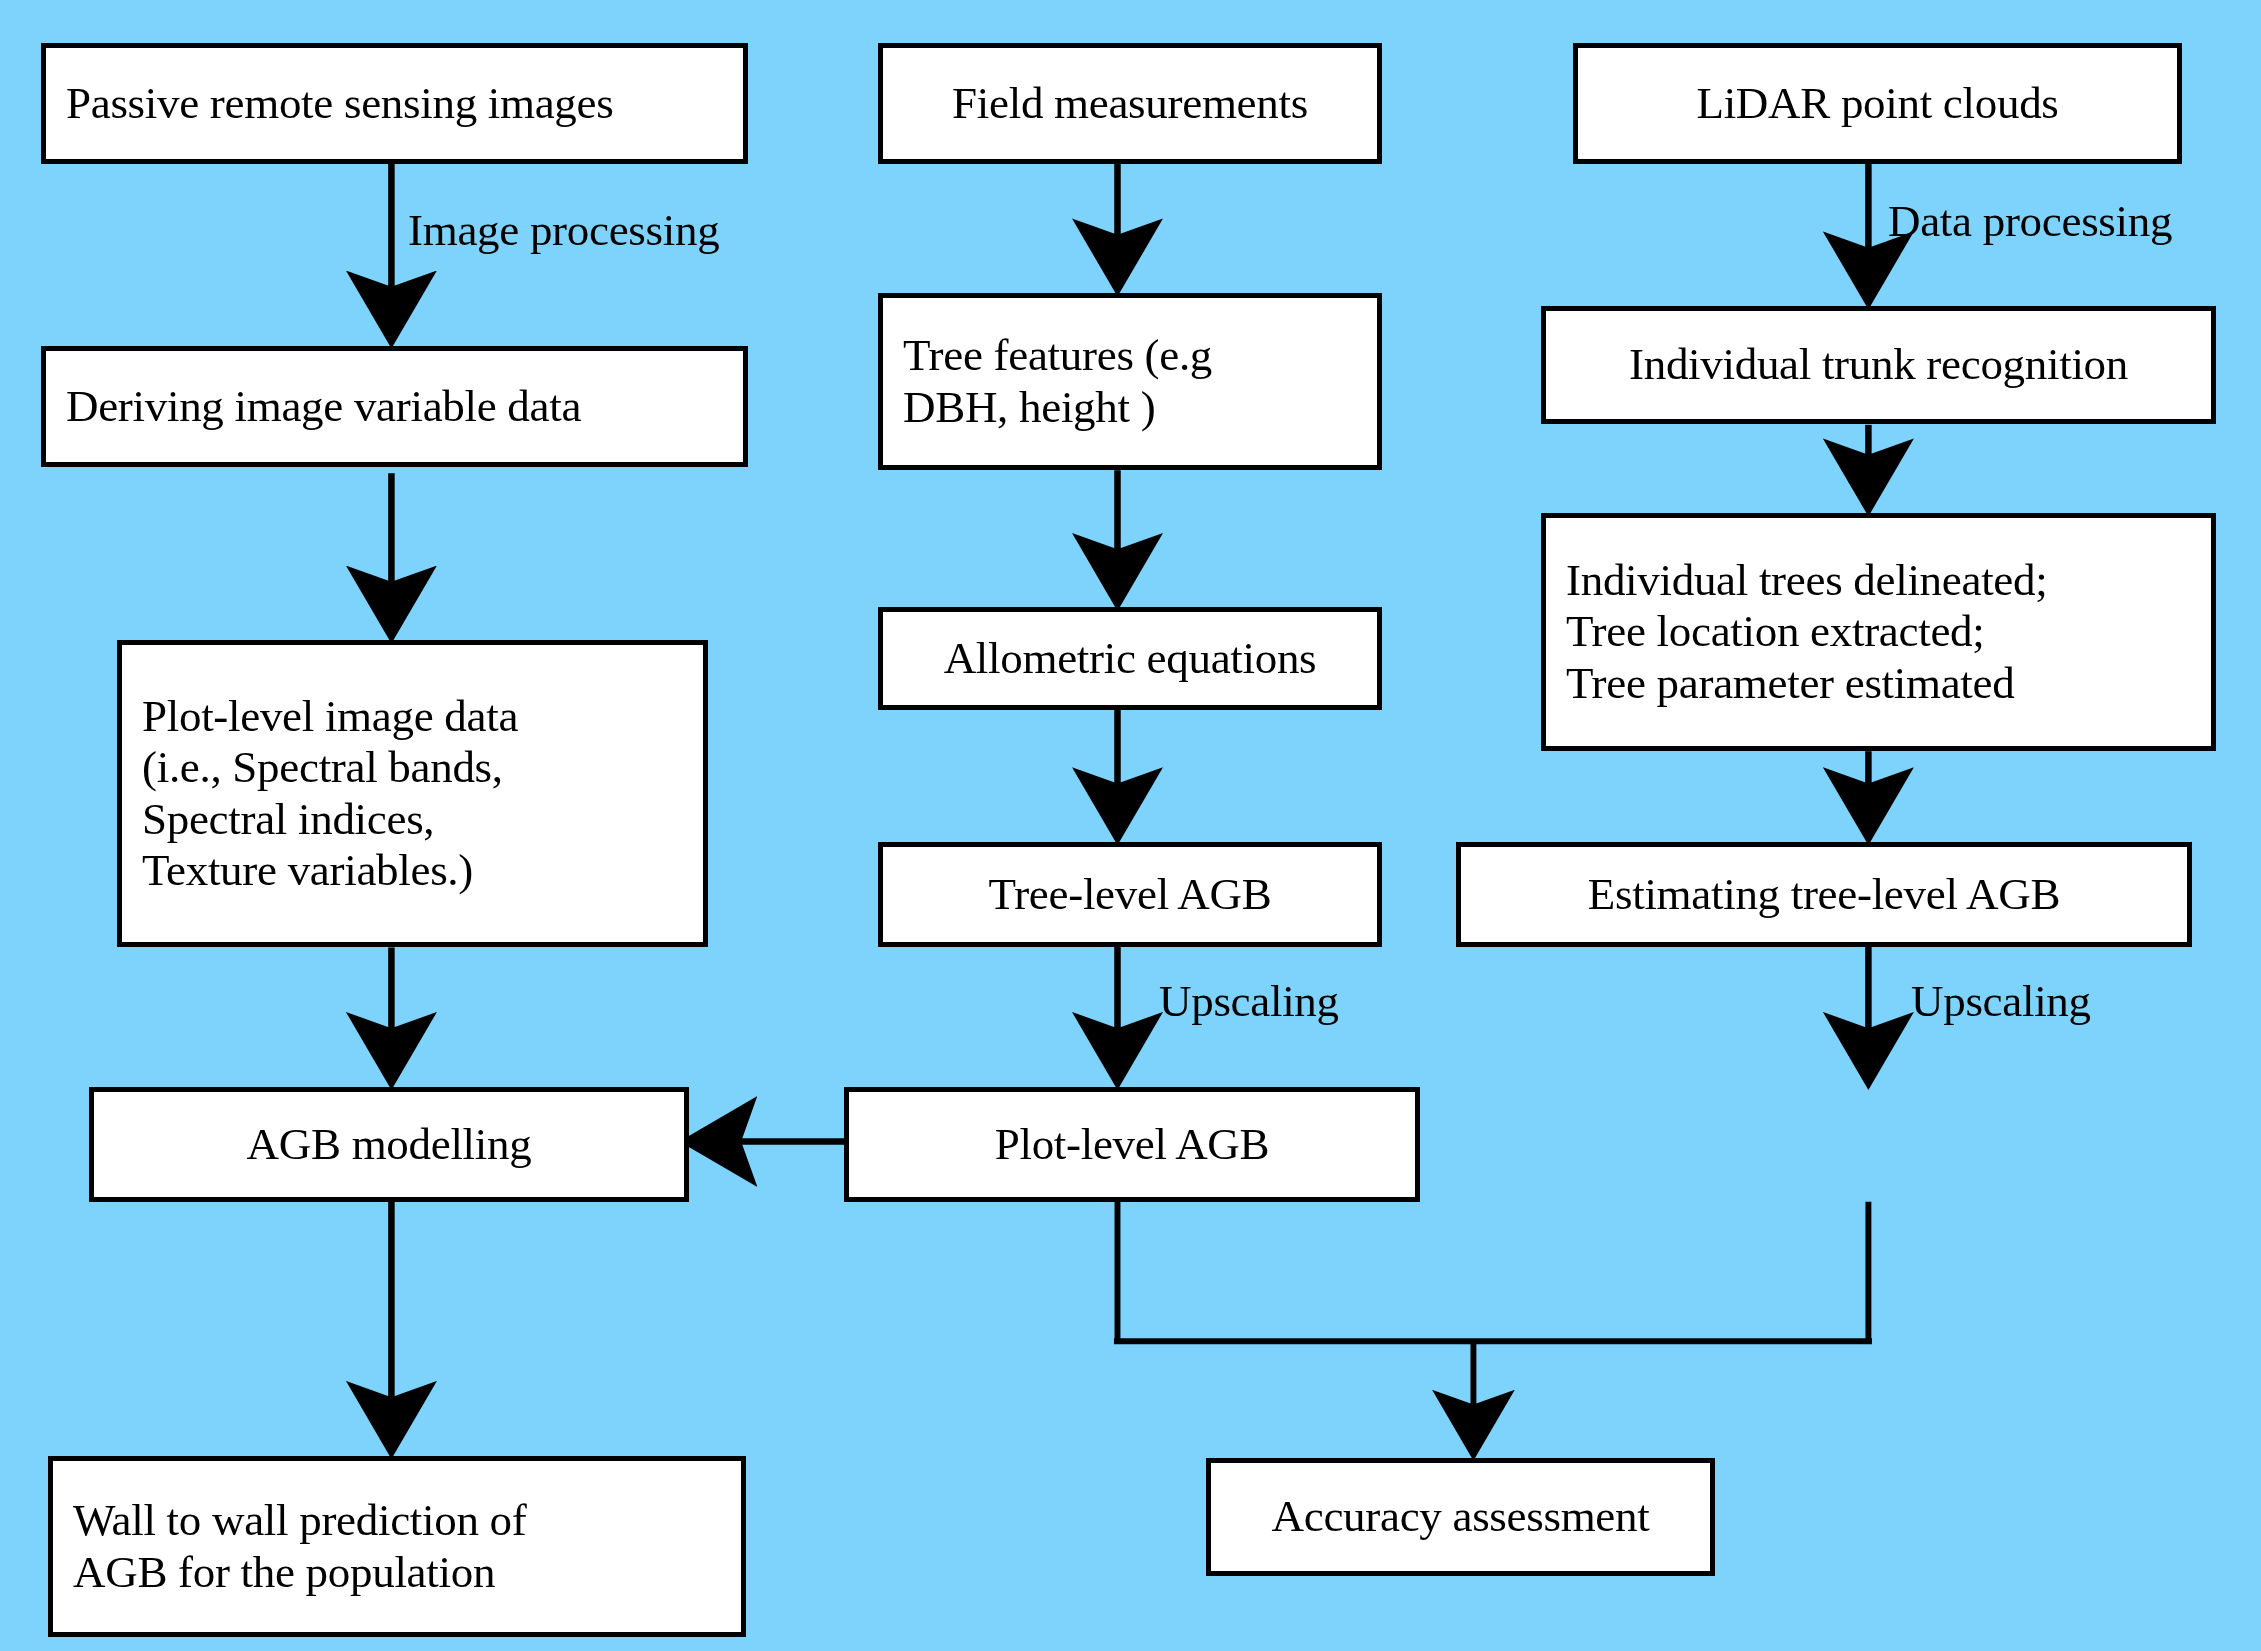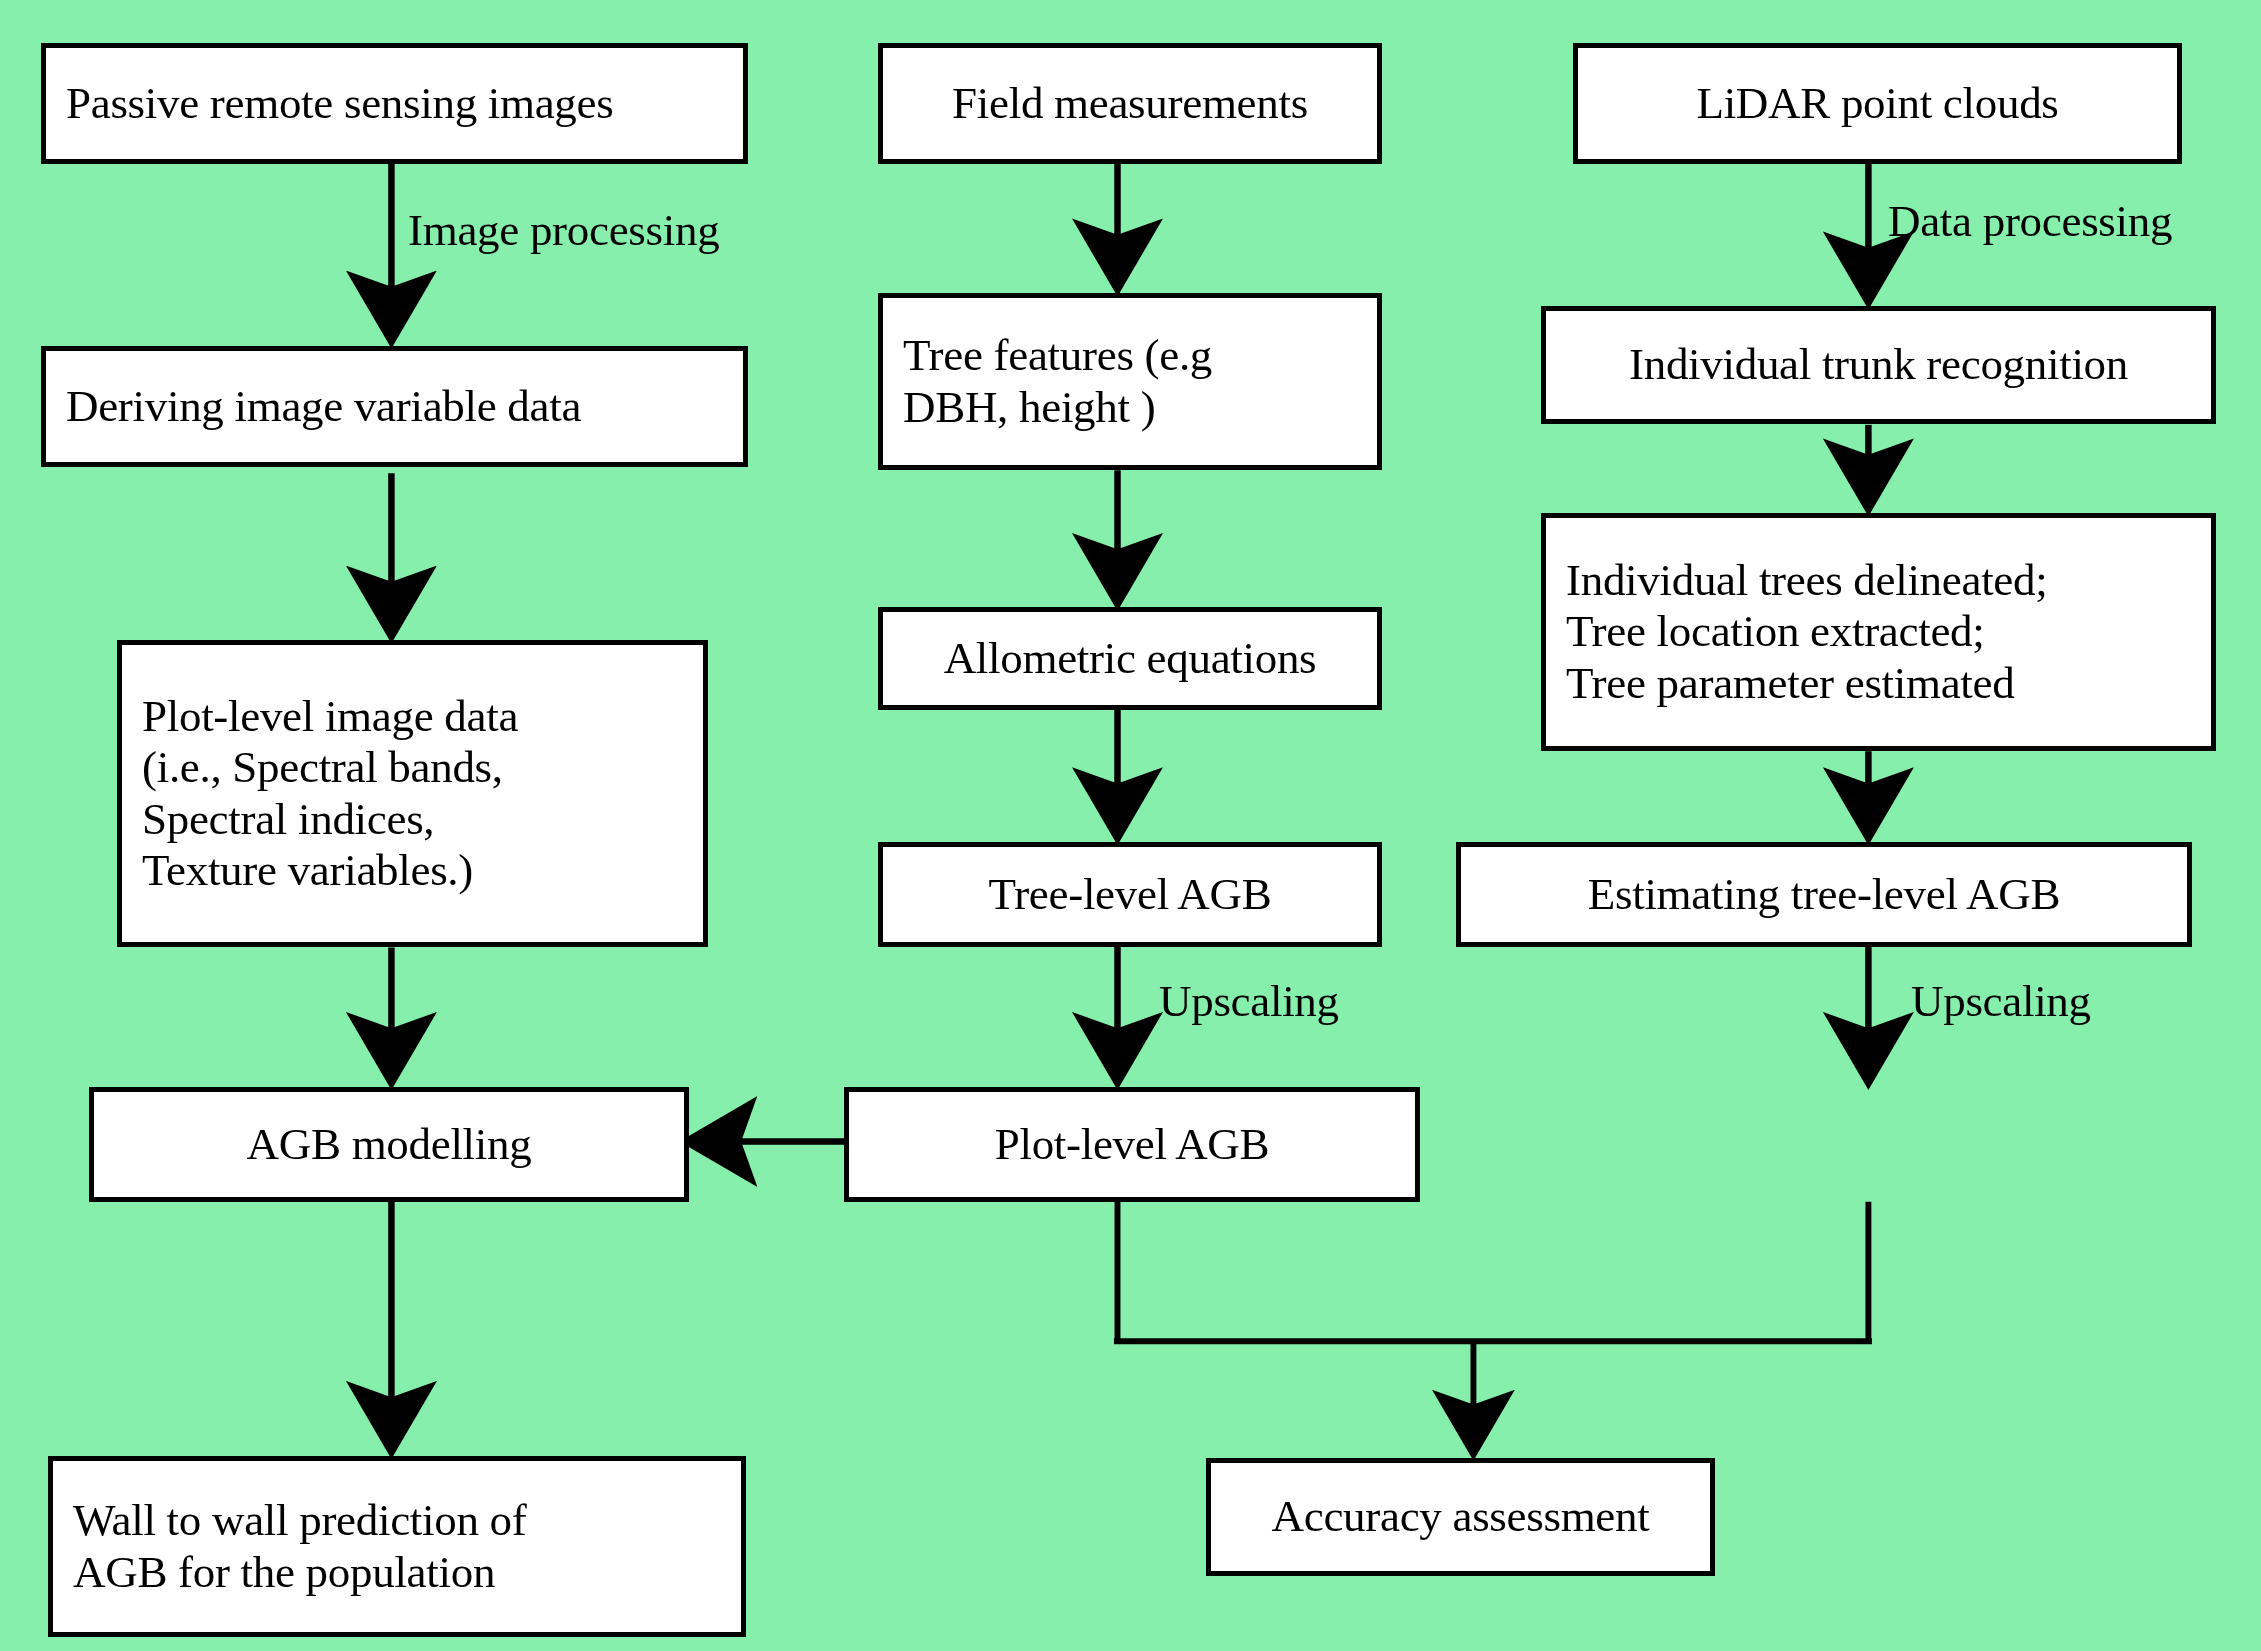--- a/index.html
+++ b/index.html
@@ -1,20 +1,20 @@
 <!DOCTYPE html>
 <html style="font-size:9.5px"><head>
 <meta charset="utf-8">
 <style>
   html,body{margin:0;padding:0;background:#ffffff;}
   #root{
     position:relative;
     width:2261px;
     height:1652px;
-    background:#86efac;
+    background:#7dd3fc;
     font-family:"Liberation Serif","DejaVu Serif",serif;
     overflow:hidden;
   }
   #flow-svg{position:absolute;left:0;top:0;width:2261px;height:1652px;}
   .node-box{
     position:absolute;
     box-sizing:border-box;
     border:5.3px solid #000000;
     background:#ffffff;
     display:flex;

